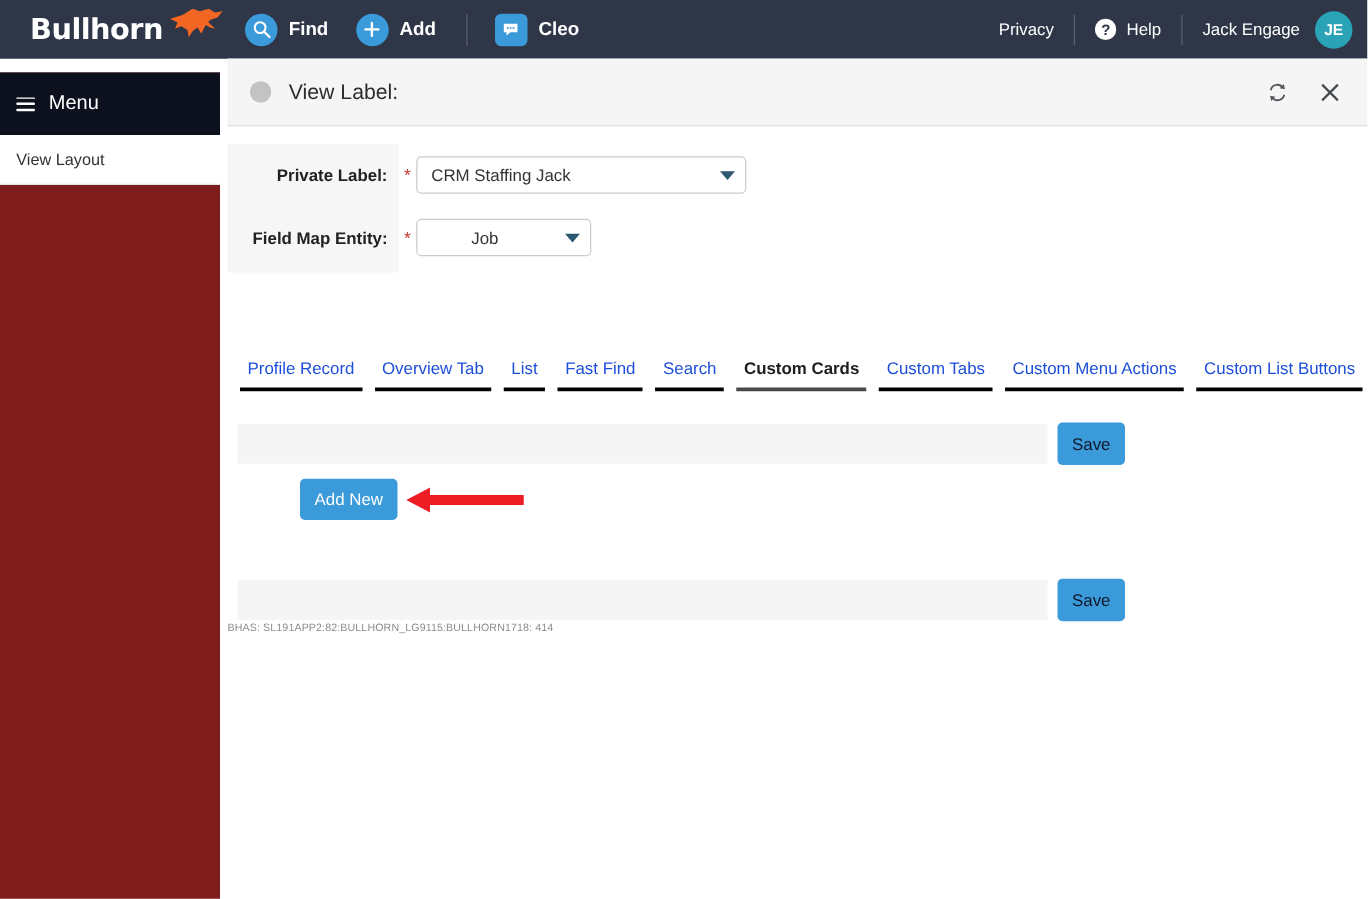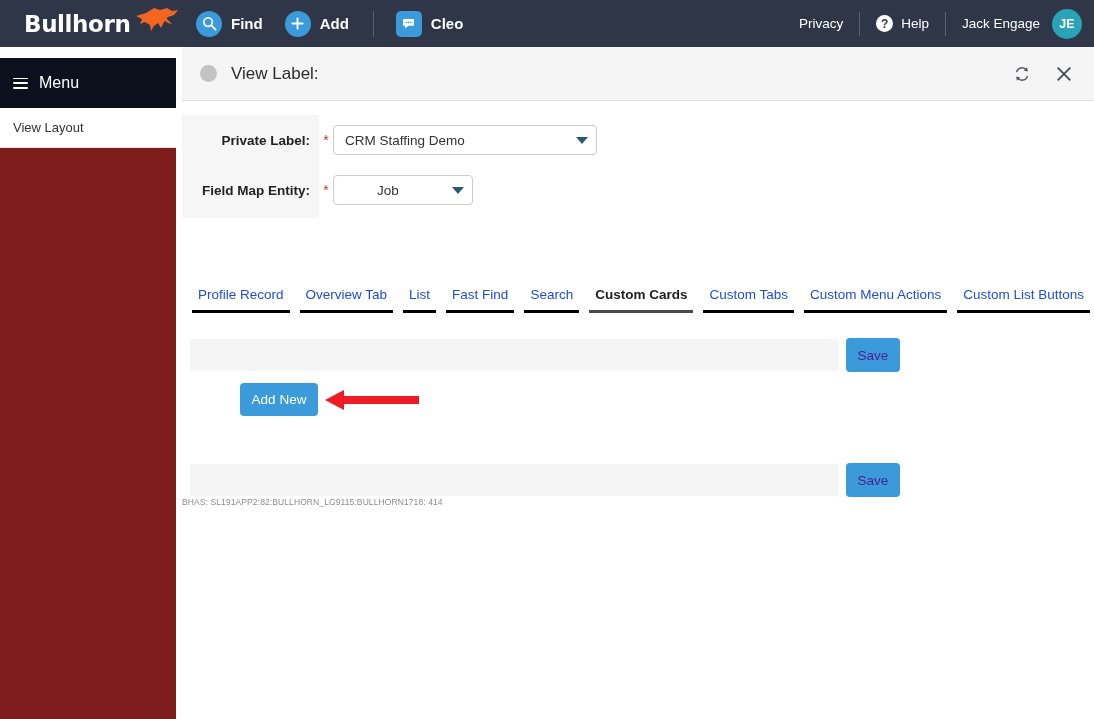--- a/index.html
+++ b/index.html
@@ -298,21 +298,21 @@
   }
   .savebar.top { top: 292px; }
   .savebar.bottom { top: 417px; }
   .btn-save {
     position: absolute;
     right: -62px;
     top: -1px;
     width: 54px;
     height: 34px;
     background: #3b9ad9;
-    color: #4c1d95;
+    color: #0f172a;
     font-size: 13.5px;
     border: none;
     border-radius: 4px;
     cursor: pointer;
     font-family: "Liberation Sans", sans-serif;
   }
   .btn-addnew {
     position: absolute;
     left: 58px; top: 336px;
     width: 78px; height: 33px;
@@ -445,21 +445,21 @@
     </div>
   </div>
 
   <div class="form-area">
     <div class="label-col"></div>
 
     <div class="frow r1">
       <span class="f-label">Private Label:</span>
       <span class="req">*</span>
       <div class="select wide">
-        <span>CRM Staffing Demo</span>
+        <span>CRM Staffing Jack</span>
         <span class="caret"></span>
       </div>
     </div>
 
     <div class="frow r2">
       <span class="f-label">Field Map Entity:</span>
       <span class="req">*</span>
       <div class="select narrow">
         <span>Job</span>
         <span class="caret"></span>

